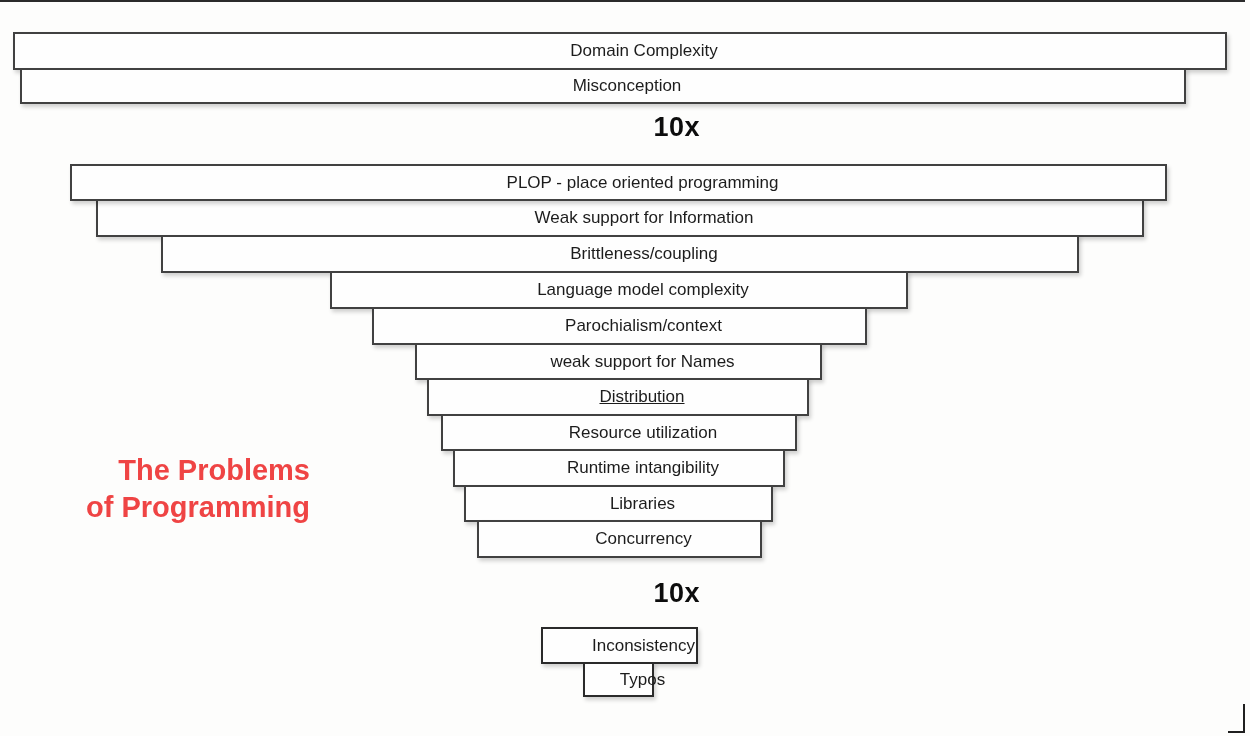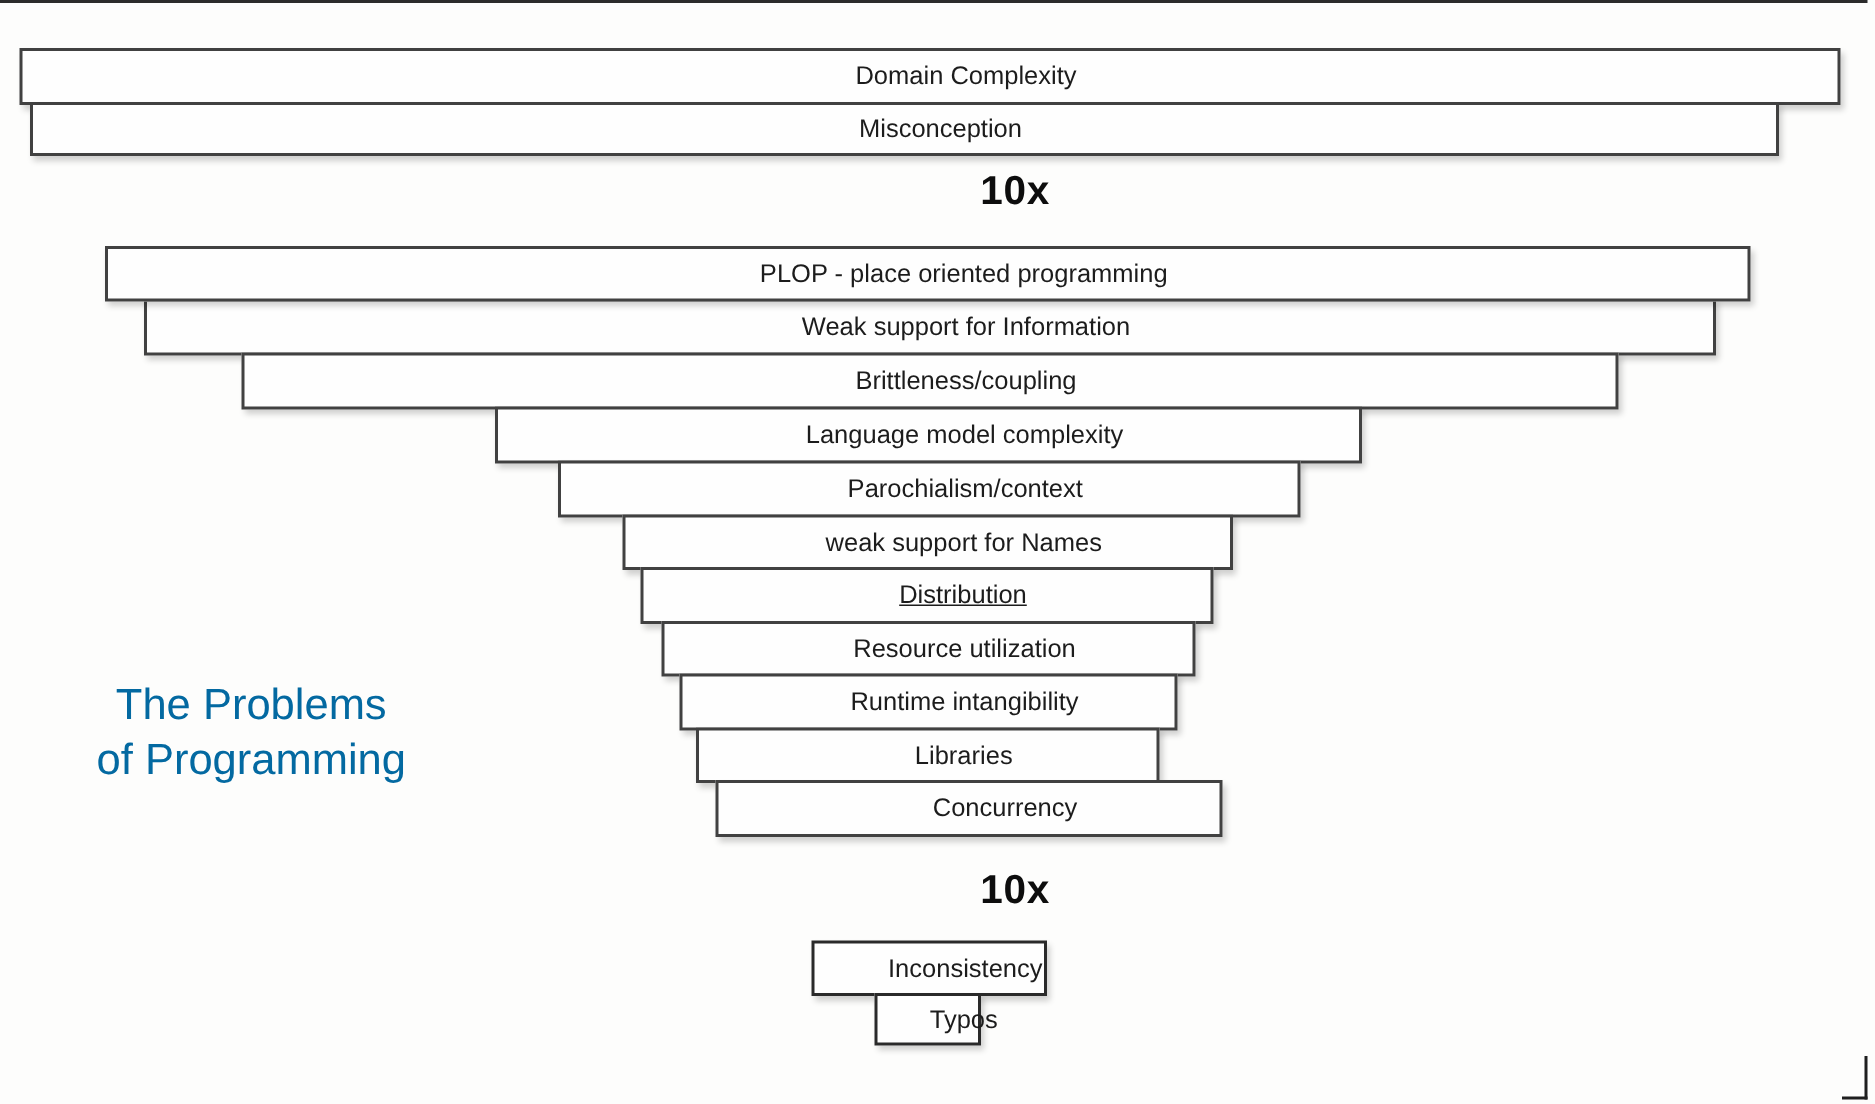--- a/index.html
+++ b/index.html
@@ -43,21 +43,21 @@
   .b-plop  { left: 70px;  top: 164px; width: 1097px; height: 37px; }
   .b-winfo { left: 96px;  top: 199px; width: 1048px; height: 38px; }
   .b-britt { left: 161px; top: 235px; width: 918px;  height: 38px; }
   .b-lang  { left: 330px; top: 271px; width: 578px;  height: 38px; }
   .b-paro  { left: 372px; top: 307px; width: 495px;  height: 38px; }
   .b-names { left: 415px; top: 343px; width: 407px;  height: 37px; }
   .b-dist  { left: 427px; top: 378px; width: 382px;  height: 38px; text-decoration: underline; }
   .b-res   { left: 441px; top: 414px; width: 356px;  height: 37px; }
   .b-runt  { left: 453px; top: 449px; width: 332px;  height: 38px; }
   .b-lib   { left: 464px; top: 485px; width: 309px;  height: 37px; }
-  .b-conc  { left: 477px; top: 520px; width: 338px;  height: 38px; }
+  .b-conc  { left: 477px; top: 520px; width: 285px;  height: 38px; }
   
   .b-incon { left: 541px; top: 627px; width: 157px;  height: 37px; }
   .b-typos { left: 583px; top: 662px; width: 71px;   height: 35px; }
 
   .multiplier {
     position: absolute;
     left: 540px;
     width: 160px;
     text-align: right;
     font-size: 27px;
@@ -66,24 +66,24 @@
     letter-spacing: 0.5px;
   }
   .mult-top    { top: 112px; }
   .mult-bottom { top: 578px; }
 
   .diagram-title {
     position: absolute;
     left: 25px;
     top: 452px;
     width: 285px;
-    text-align: center;
+    text-align: right;
     font-size: 29px;
-    font-weight: 400;
-    color: #0369a1;
+    font-weight: 700;
+    color: #ef4444;
     line-height: 37px;
   }
   .diagram-title span { display: block; }
 
   .corner-bracket {
     position: absolute;
     left: 1228px;
     top: 704px;
     width: 15px;
     height: 27px;

